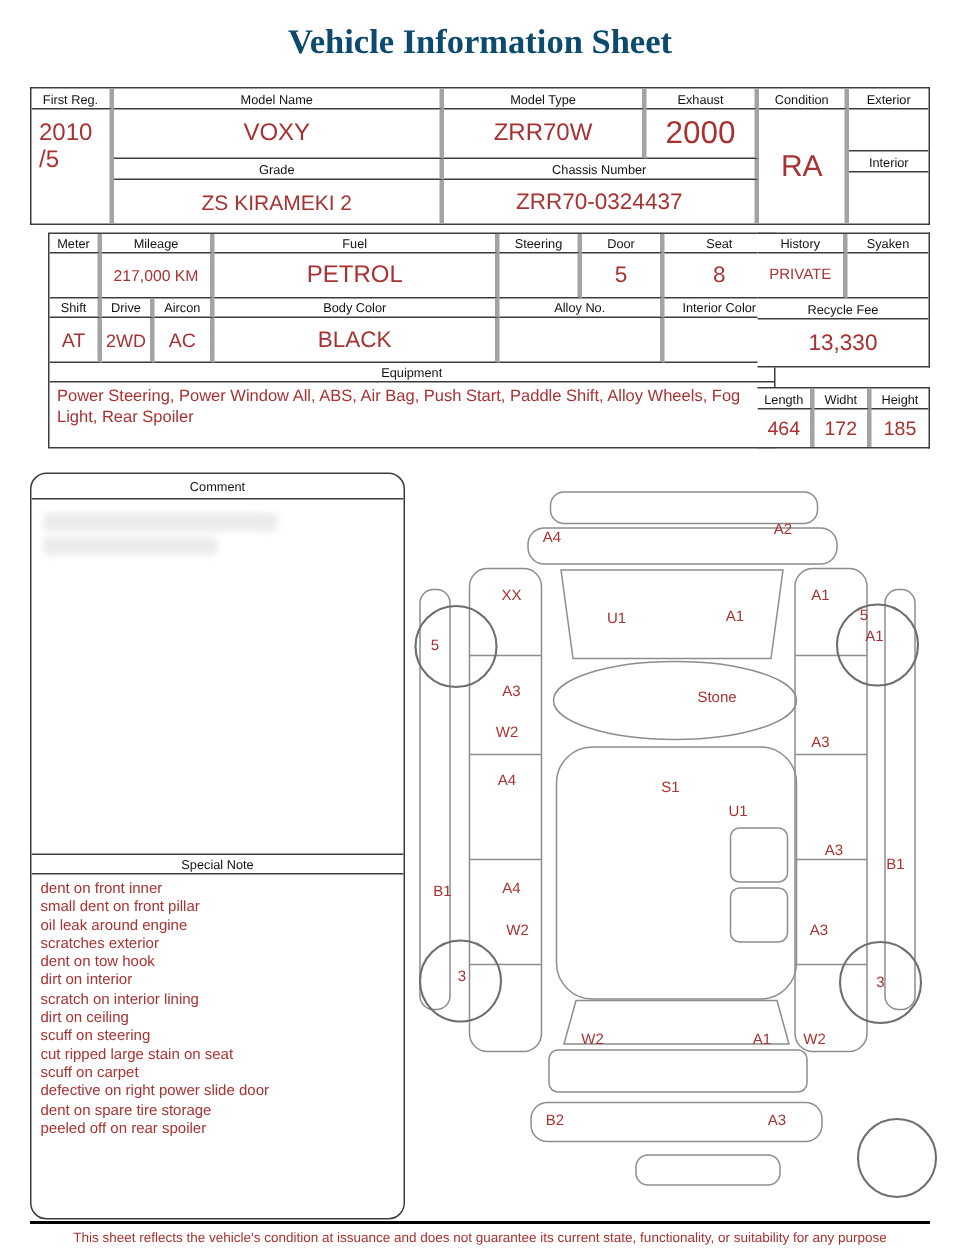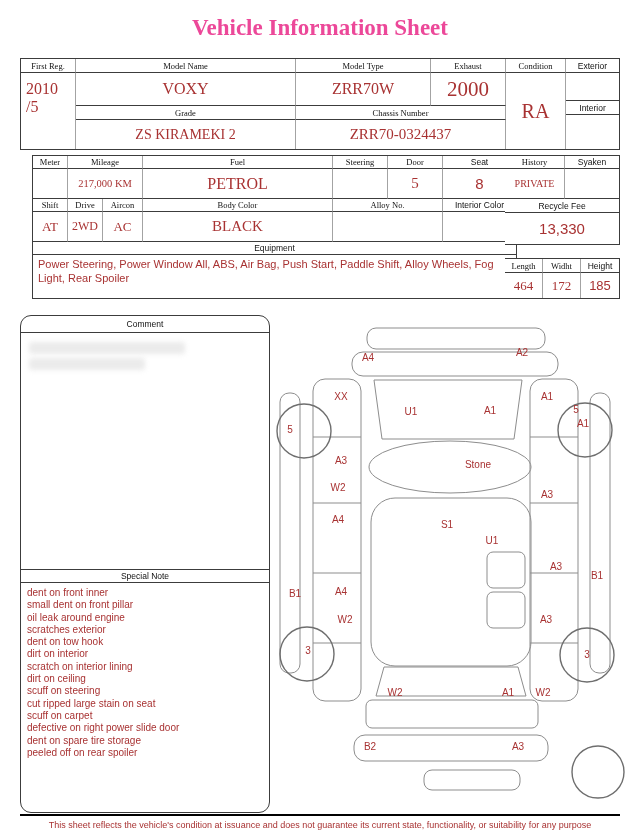--- a/index.html
+++ b/index.html
@@ -7,27 +7,27 @@
   body {
     width:640px; height:835px; position:relative;
     font-family:"Liberation Sans","DejaVu Sans",sans-serif;
     color:#111;
   }
   .sheet { position:absolute; left:0; top:0; width:640px; height:835px; background:#fff; overflow:hidden; }
 
   .title {
     position:absolute; top:15px; left:0; width:100%;
     text-align:center; font-family:"Liberation Serif","DejaVu Serif",serif;
-    font-size:23px; font-weight:bold; color:#ec4899;
+    font-size:23px; font-weight:bold; color:#0c4a6e;
   }
 
   .box { position:absolute; border:1px solid #3c3c3c; overflow:hidden; background:#fff; }
   .noleft { border-left:none; }
   .cell { position:absolute; display:flex; align-items:center; justify-content:center; text-align:center; overflow:hidden; }
-  .br { border-right:1px solid #a3a3a3;font-family:Liberation Serif, serif; }
+  .br { border-right:3px solid #a3a3a3; }
   .bb { border-bottom:1px solid #3c3c3c; }
   .bt { border-top:1px solid #3c3c3c; }
   .lbl { font-size:8.5px; color:#111; }
   .val { color:#a83232; }
 
   .first-reg { flex-direction:column; align-items:flex-start; justify-content:flex-start; padding:7px 0 0 5px; line-height:18px; font-size:16px; }
   .eqval { align-items:flex-start; justify-content:flex-start; text-align:left; padding:3px 5px; line-height:13.5px; font-size:11px; }
 
   .redact { position:absolute; background:#e0e0e0; border-radius:3px; filter:blur(2.5px); opacity:.65; }
 

